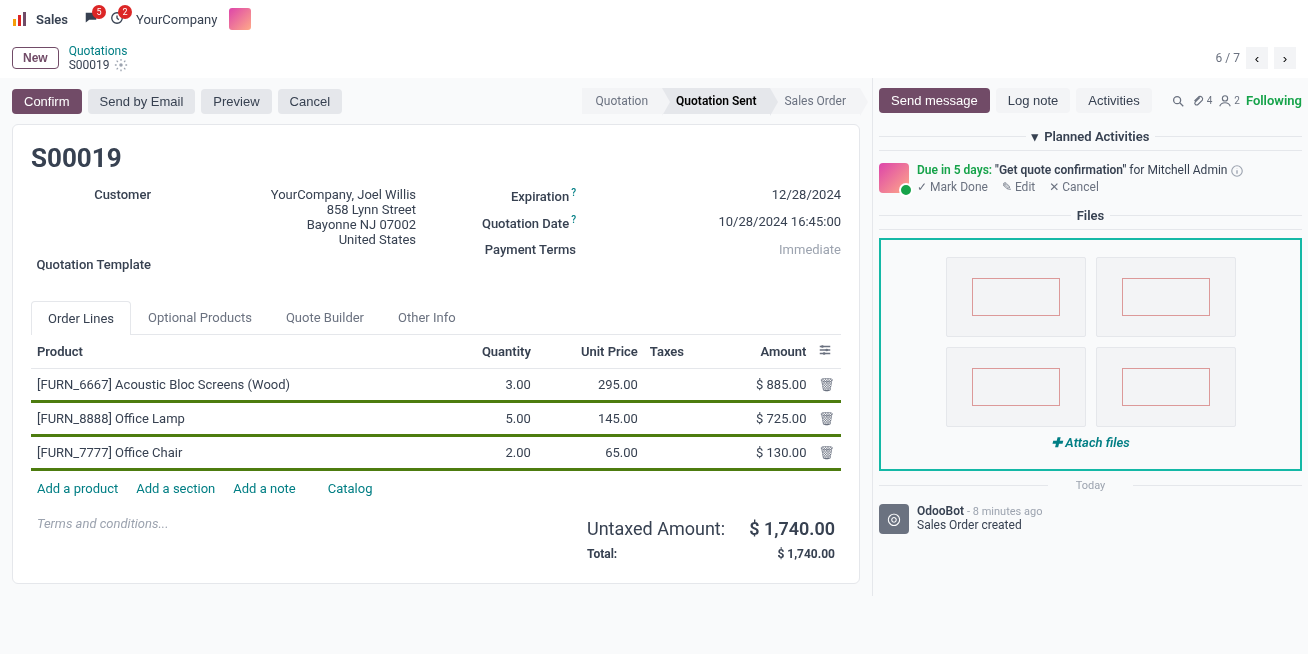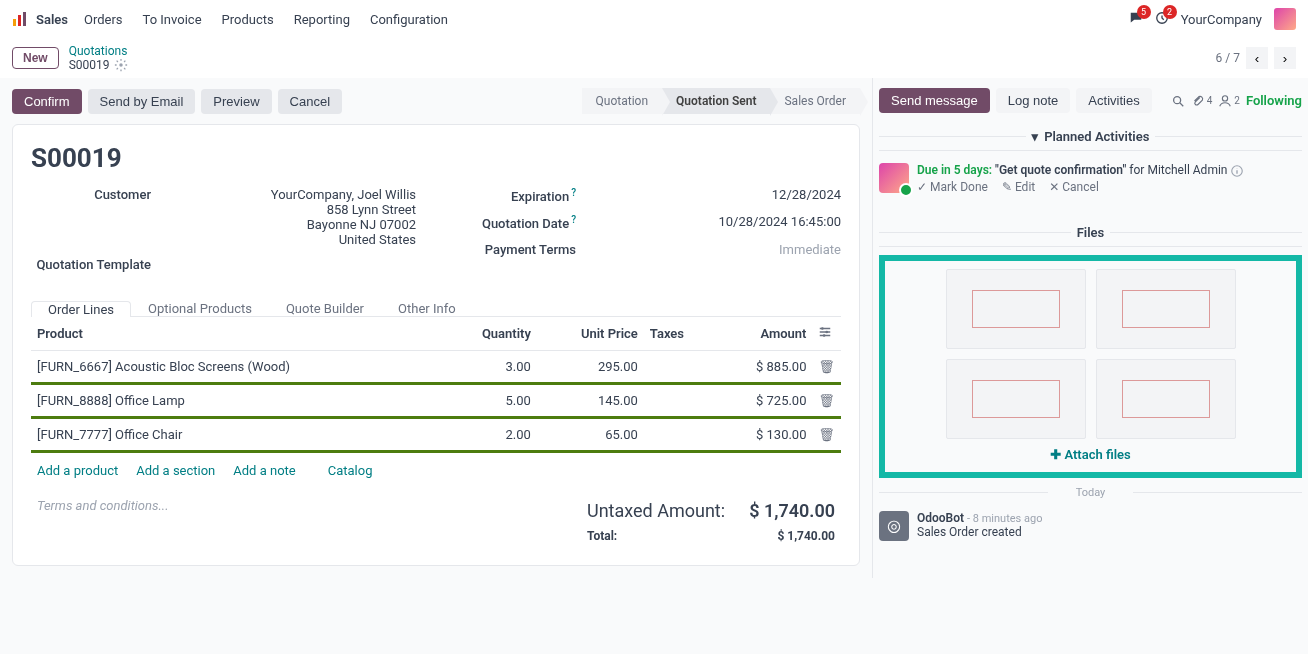--- a/index.html
+++ b/index.html
@@ -23,34 +23,34 @@
 .main-row { display: flex; }
 .left-col { flex: 1; padding: 0 12px 12px; min-width: 0; }
 .right-col { width: 436px; padding: 0 6px 12px; border-left: 1px solid #e5e7eb; }
 .actionbar { display: flex; align-items: center; padding: 10px 0; gap: 6px; }
 .btn { padding: 5px 12px; border: none; border-radius: 4px; font-size: 13px; cursor: pointer; }
 .btn-primary { background: #714b67; color: #fff; }
 .btn-secondary { background: #e5e7eb; color: #374151; }
 .btn-light { background: #f3f4f6; color: #374151; }
 .status-steps { margin-left: auto; display: flex; align-items: center; }
 .step { padding: 6px 14px; font-size: 12px; color: #6b7280; position: relative; background:#f3f4f6; }
-.step.active { background: #e5e7eb; color: #404040; font-weight: 600; }
+.step.active { background: #e5e7eb; color: #000000; font-weight: 600; }
 .step::after { content: ''; position: absolute; right: -8px; top: 0; border-left: 8px solid #f3f4f6; border-top: 14px solid transparent; border-bottom: 14px solid transparent; z-index:1;}
 .step.active::after { border-left-color: #e5e7eb; }
 .form-card { background: #fff; border: 1px solid #e5e7eb; border-radius: 6px; padding: 18px; }
 .form-title { font-size: 26px; font-weight: 700; margin-bottom: 14px; }
 .form-cols { display: flex; gap: 40px; margin-bottom: 18px; text-align: right; }
 .form-col { flex: 1; }
 .field-row { display: flex; margin-bottom: 10px; font-size: 13px; }
 .field-label { width: 120px; color: #374151; font-weight:500; }
 .field-value { flex: 1; color: #374151; }
 .field-value .muted { color: #9ca3af; }
 .help-sup { color: #017e84; font-size: 10px; margin-left: 2px; }
 .tabs { display: flex; border-bottom: 1px solid #e5e7eb; margin-bottom: 0; }
-.tab { padding: 0 16px; border: 1px solid transparent; border-bottom: none; cursor: pointer; color: #6b7280; font-size:13px; }
+.tab { padding: 9px 16px; border: 1px solid transparent; border-bottom: none; cursor: pointer; color: #6b7280; font-size:13px; }
 .tab.active { border-color: #e5e7eb; background: #fff; color: #374151; border-radius: 4px 4px 0 0; position: relative; top: 1px; }
 .table { width: 100%; border-collapse: collapse; }
 .table th { text-align: left; padding: 8px 6px; font-weight: 600; font-size: 13px; border-bottom: 1px solid #e5e7eb; }
 .table th.num, .table td.num { text-align: right; }
 .table td { padding: 8px 6px; font-size: 13px; border-bottom: 3px solid #4d7c0f; }
 .line-actions { display: flex; gap: 18px; padding: 10px 6px; }
 .link { color: #017e84; cursor: pointer; }
 .terms { padding: 10px 6px; color: #9ca3af; font-style: italic; }
 .totals { margin-left: auto; width: 260px; margin-top: 8px; }
 .totals-row { display: flex; justify-content: space-between; padding: 4px 6px; font-size: 18px; }
@@ -61,21 +61,21 @@
 .attach-count { display: flex; align-items: center; gap: 2px; color: #6b7280; font-size:12px;}
 .section-header { display: flex; align-items: center; justify-content: center; gap: 6px; padding: 6px 0; color: #374151; font-weight: 600; font-size: 13px; border-bottom: 1px solid #e5e7eb; margin-bottom:8px;}
 .section-header::before, .section-header::after { content:''; flex:1; height:1px; background:#e5e7eb; }
 .activity { display: flex; gap: 8px; padding: 4px 0; }
 .activity-avatar { width: 30px; height: 30px; border-radius: 4px; background: linear-gradient(135deg,#d4a,#fa8); position: relative; flex-shrink:0; }
 .activity-avatar .check { position: absolute; bottom: -4px; right: -4px; width: 14px; height: 14px; background: #16a34a; border-radius: 50%; border: 2px solid #fff; }
 .activity-body { flex: 1; font-size: 12px; }
 .activity-body .due { color: #16a34a; font-weight: 600; }
 .activity-body .title { font-weight: 600; }
 .activity-actions { display: flex; gap: 14px; margin-top: 2px; color: #6b7280; font-size: 12px; }
-.files-box { border: 6px solid #14b8a6; padding: 8px; margin-top: 4px; }
+.files-box { border: 2px solid #14b8a6; padding: 17px; margin-top: 4px; font-style: italic; }
 .file-thumbs { display: flex; flex-wrap: wrap; gap: 10px; justify-content: center; }
 .file-thumb { width: 140px; height: 80px; background: #f3f4f6; border: 1px solid #e5e7eb; border-radius: 2px; position: relative; }
 .file-thumb::after { content:''; position:absolute; inset: 20px 25px; border:1px solid #dc9999; }
 .attach-link { text-align: center; padding: 8px 0 2px; color: #017e84; font-weight: 600; cursor: pointer; }
 .today-sep { text-align: center; color: #9ca3af; font-size: 11px; padding: 8px 0; position:relative;}
 .today-sep::before, .today-sep::after { content:''; position:absolute; top:50%; width:40%; height:1px; background:#e5e7eb; }
 .today-sep::before { left:0; } .today-sep::after { right:0; }
 .log-entry { display: flex; gap: 8px; padding: 4px 0; }
 .log-avatar { width: 30px; height: 30px; border-radius: 4px; background: #6b7280; flex-shrink:0; display:flex; align-items:center; justify-content:center; color:#fff; font-size:16px;}
 .log-body { flex: 1; font-size: 12px; }
@@ -89,27 +89,20 @@
 </head>
 <body>
 
 <div class="topbar">
   <svg class="logo" viewBox="0 0 16 16">
       <rect x="1" y="8" width="3" height="7" fill="#f59e0b"></rect>
       <rect x="6" y="4" width="3" height="11" fill="#dc2626"></rect>
       <rect x="11" y="1" width="3" height="14" fill="#714b67"></rect>
     </svg>
   <span class="app-name">Sales</span>
-  <div class="nav-items">
-    <span>Orders</span>
-    <span>To Invoice</span>
-    <span>Products</span>
-    <span>Reporting</span>
-    <span>Configuration</span>
-  </div>
   <div class="right-icons">
     <span class="badge">
       <svg class="icon-svg" viewBox="0 0 16 16">
           <path d="M2 2h12v8H6l-4 3V2z" fill="#374151"></path>
         </svg>
       <span class="badge-count">5</span>
     </span>
     <span class="badge">
       <svg class="icon-svg" viewBox="0 0 16 16">
           <circle cx="8" cy="8" r="6" fill="none" stroke="#374151" stroke-width="1.5"></circle>
@@ -311,21 +304,21 @@
             </svg>
         </div>
         <div class="activity-actions">
           <span>✓ <span>Mark Done</span></span>
           <span>✎ <span>Edit</span></span>
           <span>✕ <span>Cancel</span></span>
         </div>
       </div>
     </div>
 
-    <div class="section-header" style="margin-top:21px">
+    <div class="section-header" style="margin-top:4px">
       <span>Files</span>
     </div>
 
     <div class="files-box">
       <div class="file-thumbs">
         <div class="file-thumb"></div>
         <div class="file-thumb"></div>
         <div class="file-thumb"></div>
         <div class="file-thumb"></div>
       </div>

